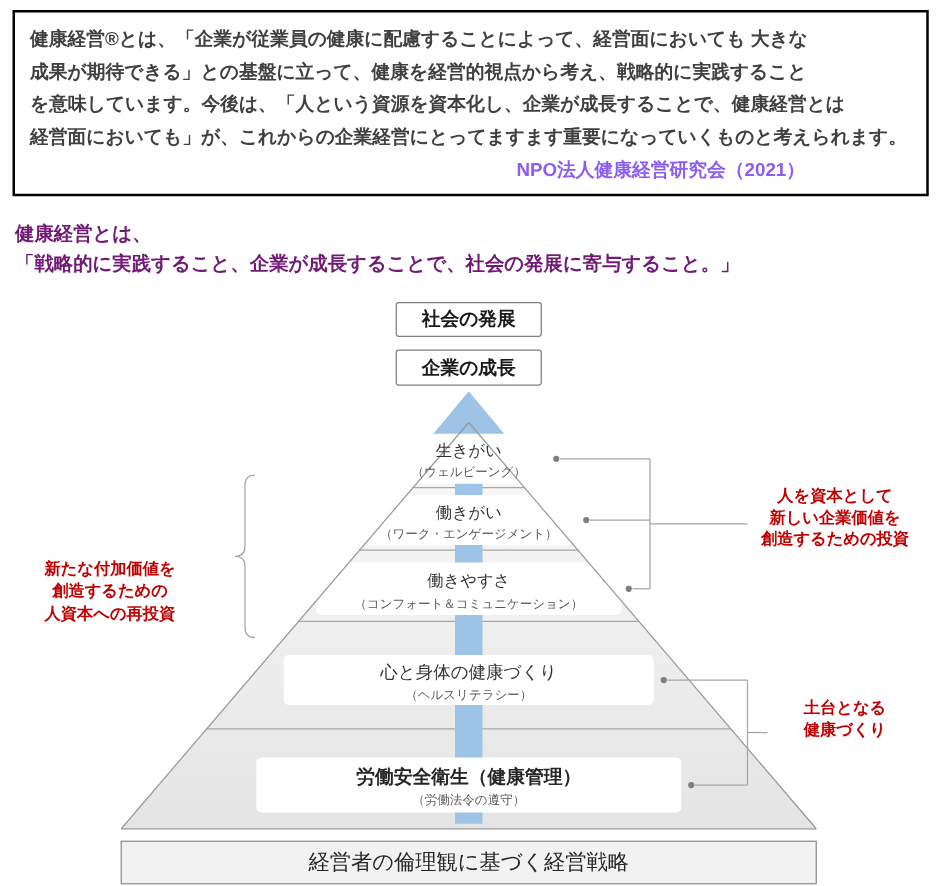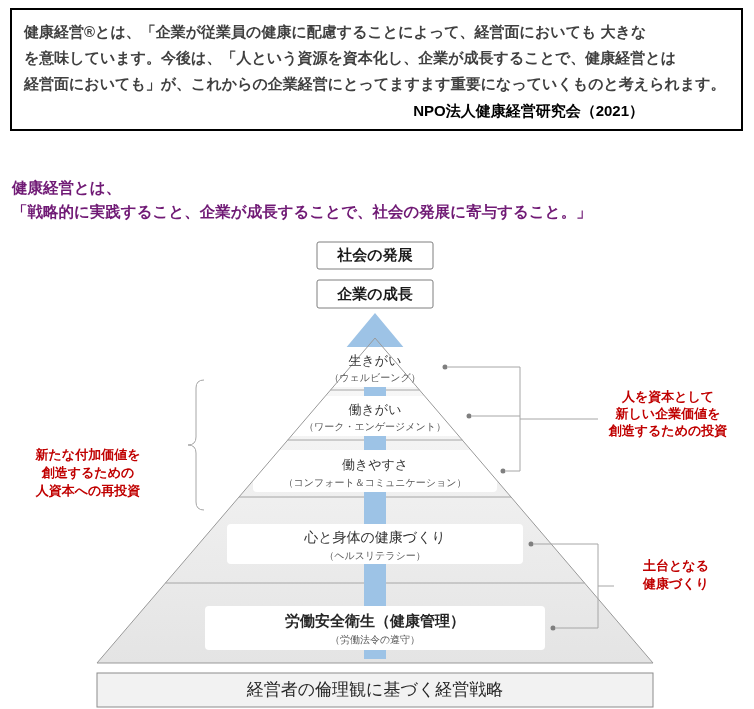--- a/index.html
+++ b/index.html
@@ -2,21 +2,21 @@
 <html><head>
 <meta charset="utf-8">
 <style>
   * { margin:0; padding:0; box-sizing:border-box; }
   html,body { background:#ffffff; font-family:"Liberation Sans", sans-serif; }
   .page { position:relative; width:754px; height:709px; background:#ffffff; overflow:hidden; }
 
   .def-box { position:absolute; left:10px; top:8px; width:733px; border:2px solid #000000;
              padding:9px 12px 5px 12px; background:#ffffff; }
   .def-line { font-size:15px; font-weight:700; color:#404040; line-height:26px; white-space:nowrap; }
-  .def-attr { font-size:15px; font-weight:700; color:#000000; line-height:27px;
+  .def-attr { font-size:15px; font-weight:700; color:#8b5cf6; line-height:27px;
               text-align:right; padding-right:85px; }
 
   .statement { position:absolute; left:12px; top:176px; }
   .stmt-line { font-size:15.5px; font-weight:700; color:#701a75; line-height:24px; white-space:nowrap; }
 
   .diagram { position:absolute; left:0; top:229px; }
 
   svg text { font-family:"Liberation Sans", sans-serif; text-anchor:middle; }
   .t-topbox { font-size:15px; font-weight:700; fill:#1a1a1a; }
   .t-title  { font-size:13px; fill:#333333; }
@@ -34,20 +34,21 @@
   .basebox  { fill:#f2f2f2; stroke:#8c8c8c; stroke-width:1; }
   .arrow    { fill:#9dc3e6; }
 </style>
 </head>
 <body>
 
 <div class="page">
 
   <div class="def-box">
     <div class="def-line">健康経営®とは、「企業が従業員の健康に配慮することによって、経営面においても 大きな</div>
+    <div class="def-line">成果が期待できる」との基盤に立って、健康を経営的視点から考え、戦略的に実践すること</div>
     <div class="def-line">を意味しています。今後は、「人という資源を資本化し、企業が成長することで、健康経営とは</div>
     <div class="def-line">経営面においても」が、これからの企業経営にとってますます重要になっていくものと考えられます。</div>
     <div class="def-attr">NPO法人健康経営研究会（2021）</div>
   </div>
 
   <div class="statement">
     <div class="stmt-line">健康経営とは、</div>
     <div class="stmt-line">「戦略的に実践すること、企業が成長することで、社会の発展に寄与すること。」</div>
   </div>
 

